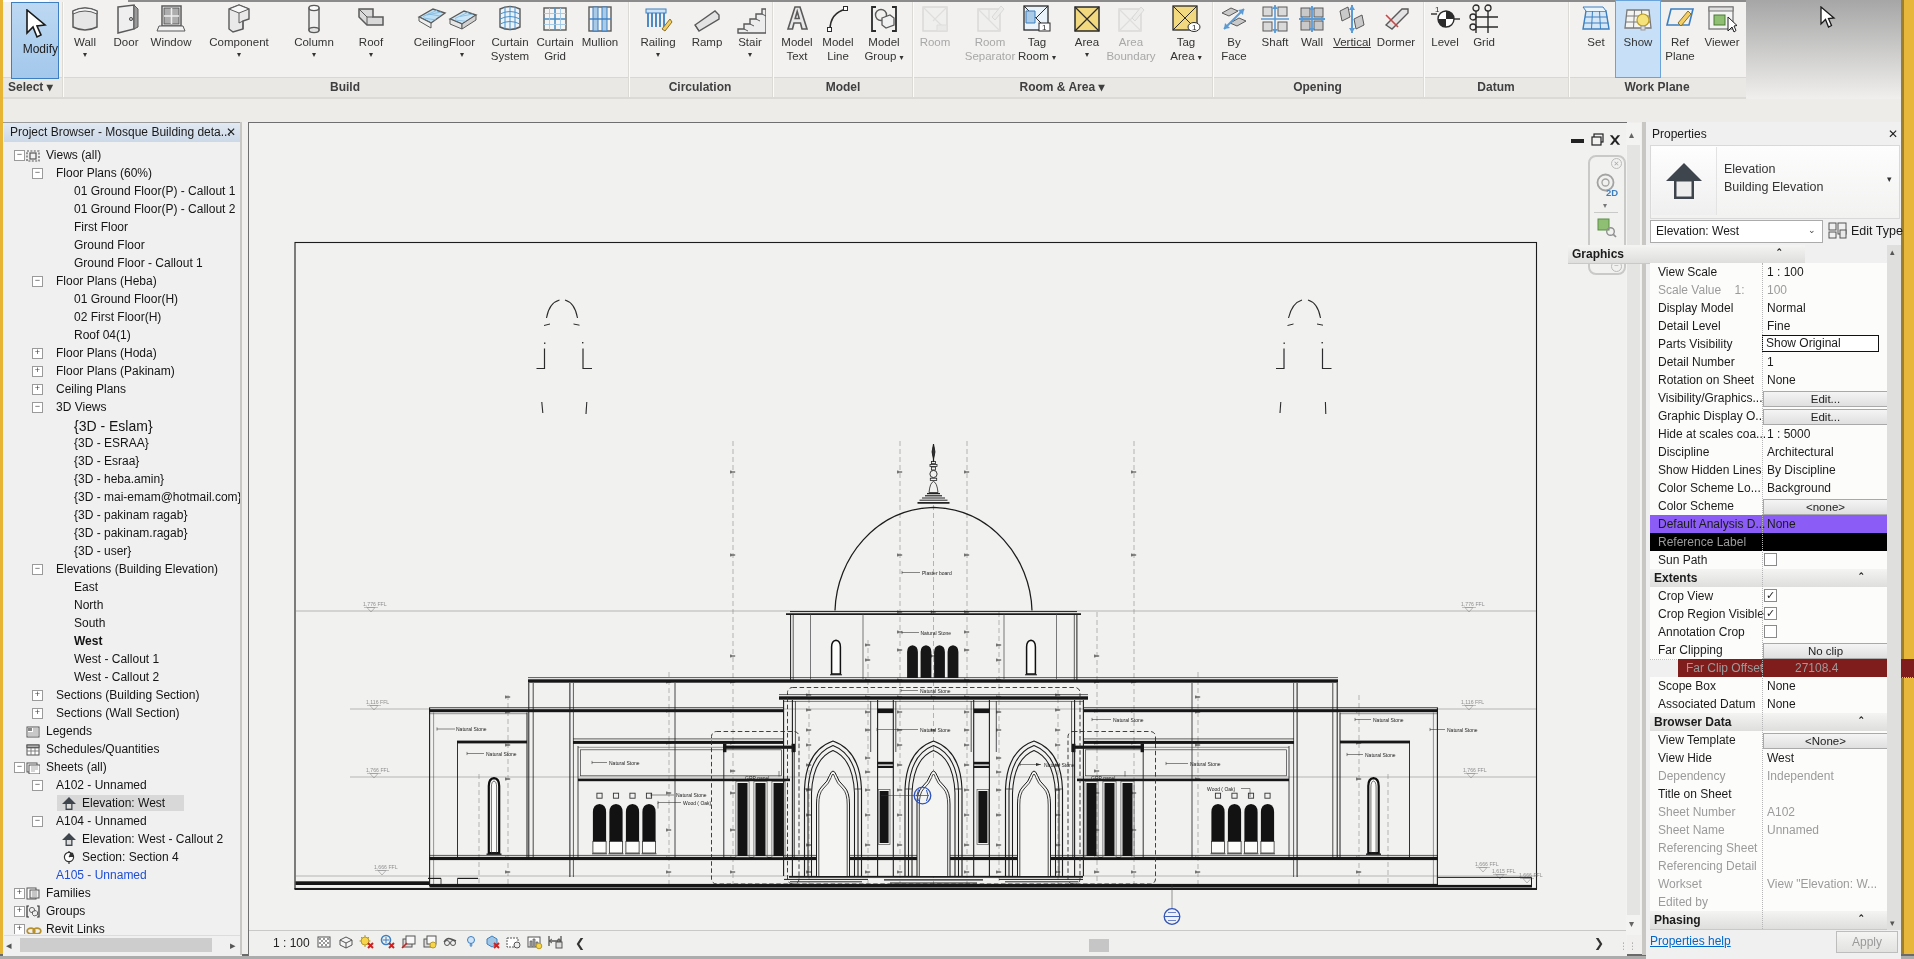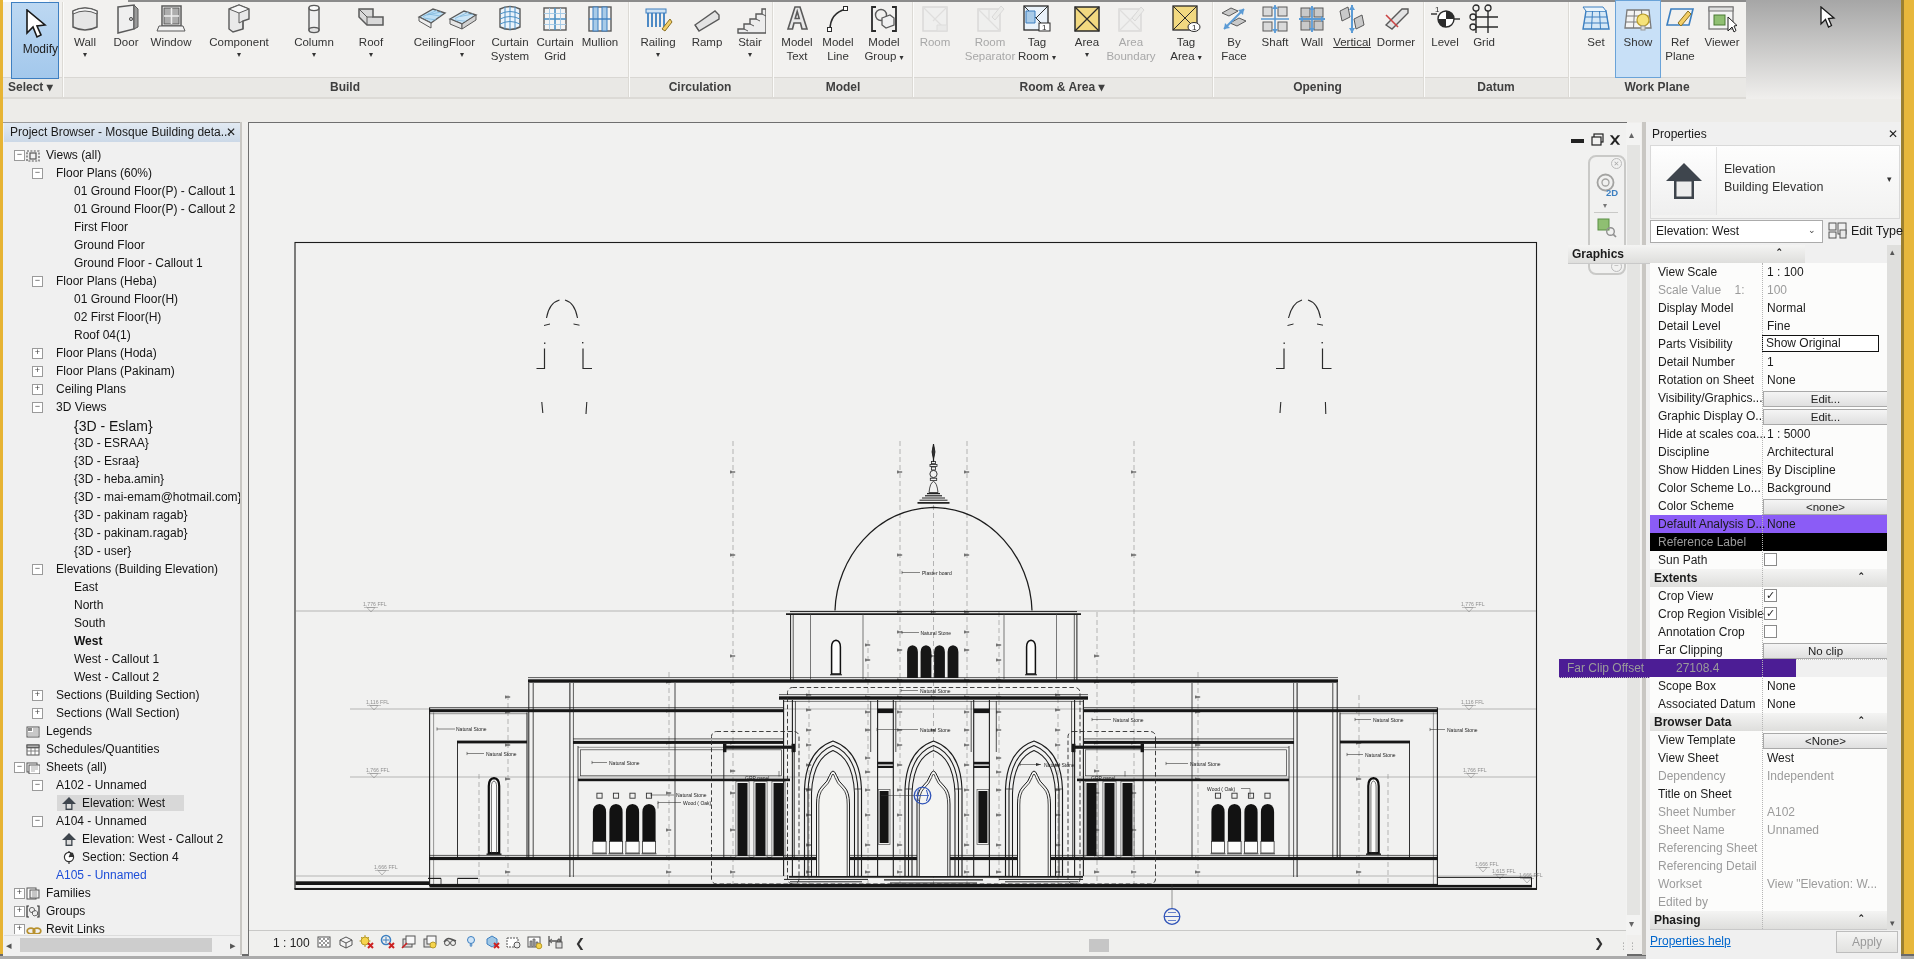--- a/index.html
+++ b/index.html
@@ -708,42 +708,42 @@
       <span style="position:absolute;left:114px;top:2px;width:11px;height:11px;border:1px solid #8a8a8a;background:#fff;text-align:center;line-height:11px;font-size:11px;color:#222">✓</span>
     </div>
     <div class="pr" style="left:1650px;top:623px;width:237px;background:#FCFCFB;border-bottom:1px dotted #c2c2c2">
       <span class="lab">Annotation Crop</span>
       <span style="position:absolute;left:114px;top:2px;width:11px;height:11px;border:1px solid #8a8a8a;background:#fff;text-align:center;line-height:11px;font-size:11px;color:#222"></span>
     </div>
     <div class="pr" style="left:1650px;top:641px;width:237px;background:#FCFCFB;border-bottom:1px dotted #c2c2c2">
       <span class="lab">Far Clipping</span>
       <span class="pbtn">No clip</span>
     </div>
-    <div class="pr gray" style="left:1559px;top:659px;width:237px;background:#4c1d95;border-bottom:1px dotted #c2c2c2">
+    <div class="pr gray" style="left:1678px;top:659px;width:237px;background:#7f1d1d;border-bottom:1px dotted #c2c2c2">
       <span class="lab">Far Clip Offset</span>
       <span class="val">27108.4</span>
     </div>
     <div class="pr" style="left:1650px;top:677px;width:237px;background:#FCFCFB;border-bottom:1px dotted #c2c2c2">
       <span class="lab">Scope Box</span>
       <span class="val">None</span>
     </div>
     <div class="pr" style="left:1650px;top:695px;width:237px;background:#FCFCFB;border-bottom:1px dotted #c2c2c2">
       <span class="lab">Associated Datum</span>
       <span class="val">None</span>
     </div>
     <div class="phead" style="left:1650px;top:713px;width:237px">
       <span style="position:absolute;left:4px;top:2px">Browser Data</span>
       <span style="position:absolute;right:22px;top:2px;font-size:9px">⌃</span>
     </div>
     <div class="pr" style="left:1650px;top:731px;width:237px;background:#FCFCFB;border-bottom:1px dotted #c2c2c2">
       <span class="lab">View Template</span>
       <span class="pbtn">&lt;None&gt;</span>
     </div>
     <div class="pr" style="left:1650px;top:749px;width:237px;background:#FCFCFB;border-bottom:1px dotted #c2c2c2">
-      <span class="lab">View Sheet</span>
+      <span class="lab">View Hide</span>
       <span class="val">West</span>
     </div>
     <div class="pr gray" style="left:1650px;top:767px;width:237px;background:#FCFCFB;border-bottom:1px dotted #c2c2c2">
       <span class="lab">Dependency</span>
       <span class="val">Independent</span>
     </div>
     <div class="pr" style="left:1650px;top:785px;width:237px;background:#FCFCFB;border-bottom:1px dotted #c2c2c2">
       <span class="lab">Title on Sheet</span>
       <span class="val"></span>
     </div>

